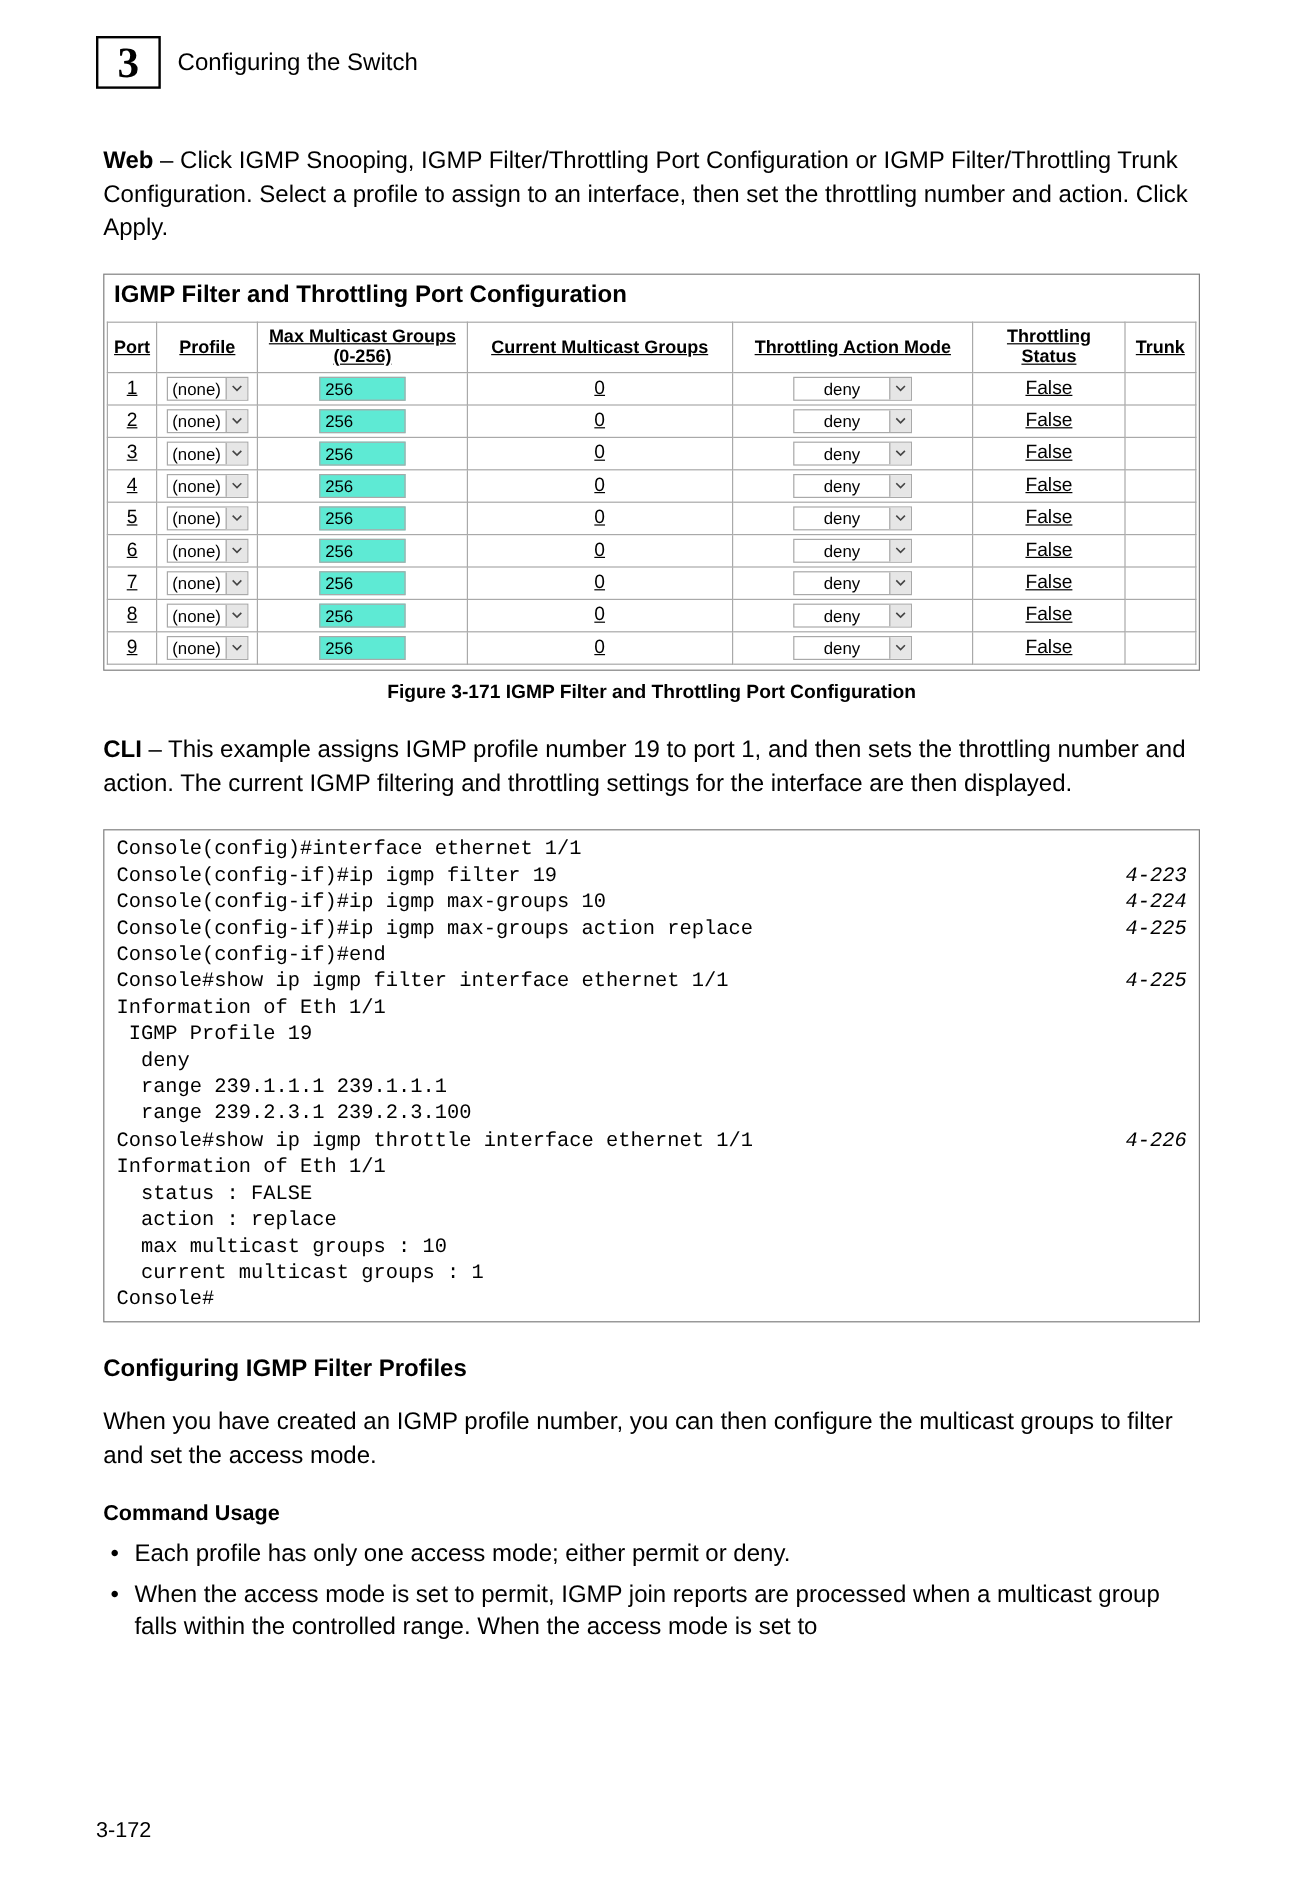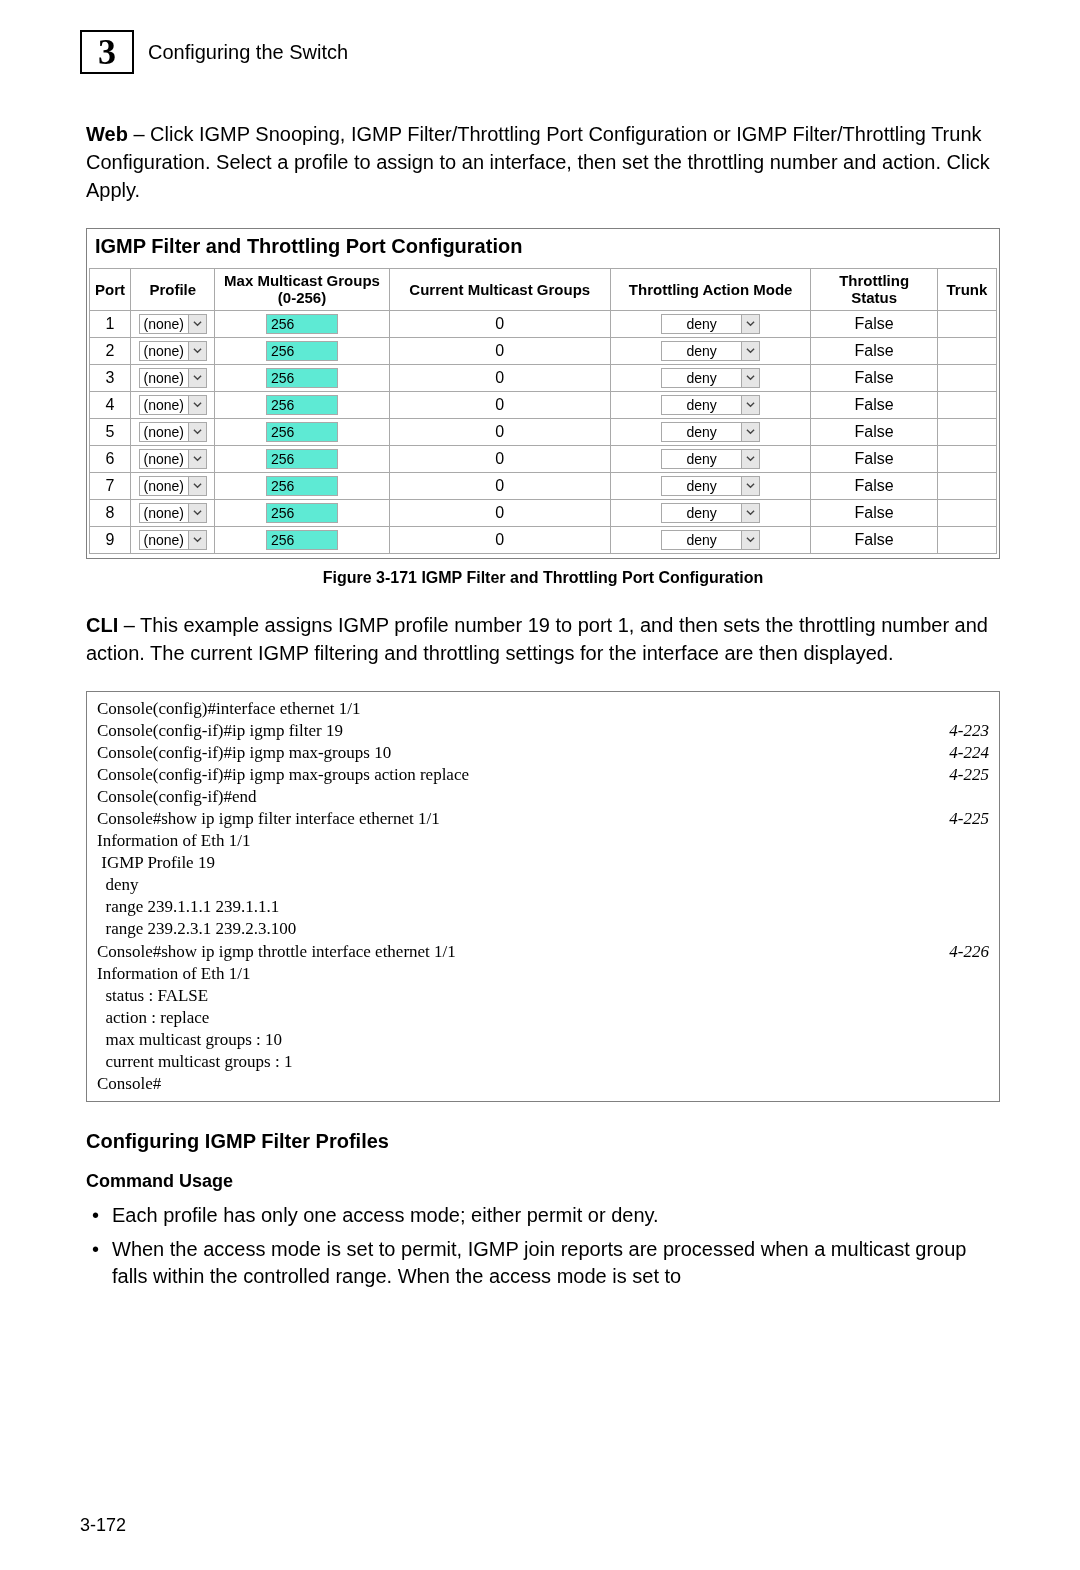--- a/index.html
+++ b/index.html
@@ -54,20 +54,21 @@
     }
     .panel-title {
       font-size: 20px;
       font-weight: 700;
       padding: 0 6px 10px 6px;
     }
     table.config {
       width: 100%;
       border-collapse: collapse;
       font-size: 16px;
+      text-decoration: underline;
     }
     table.config th, table.config td {
       border: 1px solid #a9a9a9;
       padding: 3px 4px;
       text-align: center;
       vertical-align: middle;
     }
     table.config th {
       font-weight: 700;
       font-size: 15px;
@@ -126,21 +127,21 @@
     td.max-cell { text-align: left; padding-left: 6px; }
     .fig-caption {
       text-align: center;
       font-size: 16px;
       font-weight: 700;
       margin-bottom: 24px;
     }
     .cli-block {
       border: 1px solid #808080;
       padding: 6px 10px;
-      font-family: Liberation Serif, serif;
+      font-family: Liberation Mono, monospace;
       font-size: 17px;
       line-height: 1.3;
       white-space: pre;
       margin-bottom: 28px;
     }
     .cli-line {
       display: flex;
       justify-content: space-between;
     }
     .cli-ref {
@@ -422,20 +423,21 @@
 
   <div class="fig-caption">Figure 3-171  IGMP Filter and Throttling Port Configuration</div>
 
   <p class="para">
     <span class="bold">CLI</span><span> – This example assigns IGMP profile number 19 to port 1, and then sets the throttling number and action. The current IGMP filtering and throttling settings for the interface are then displayed.</span>
   </p>
 
   <div class="cli-block" id="cli-block"><div class="cli-line"><span>Console(config)#interface ethernet 1/1</span></div><div class="cli-line"><span>Console(config-if)#ip igmp filter 19</span><span class="cli-ref">4-223</span></div><div class="cli-line"><span>Console(config-if)#ip igmp max-groups 10</span><span class="cli-ref">4-224</span></div><div class="cli-line"><span>Console(config-if)#ip igmp max-groups action replace</span><span class="cli-ref">4-225</span></div><div class="cli-line"><span>Console(config-if)#end</span></div><div class="cli-line"><span>Console#show ip igmp filter interface ethernet 1/1</span><span class="cli-ref">4-225</span></div><div class="cli-line"><span>Information of Eth 1/1</span></div><div class="cli-line"><span> IGMP Profile 19</span></div><div class="cli-line"><span>  deny</span></div><div class="cli-line"><span>  range 239.1.1.1 239.1.1.1</span></div><div class="cli-line"><span>  range 239.2.3.1 239.2.3.100</span></div><div class="cli-line"><span>Console#show ip igmp throttle interface ethernet 1/1</span><span class="cli-ref">4-226</span></div><div class="cli-line"><span>Information of Eth 1/1</span></div><div class="cli-line"><span>  status : FALSE</span></div><div class="cli-line"><span>  action : replace</span></div><div class="cli-line"><span>  max multicast groups : 10</span></div><div class="cli-line"><span>  current multicast groups : 1</span></div><div class="cli-line"><span>Console#</span></div></div>
 
   <div class="h2">Configuring IGMP Filter Profiles</div>
+  <p class="para">When you have created an IGMP profile number, you can then configure the multicast groups to filter and set the access mode.</p>
   <div class="h3">Command Usage</div>
   <ul class="usage" id="usage-list">
       <li>Each profile has only one access mode; either permit or deny.</li>
       <li>When the access mode is set to permit, IGMP join reports are processed when a multicast group falls within the controlled range. When the access mode is set to</li>
     </ul>
 
 </div>
 
 <div class="page-footer">3-172</div>
 

